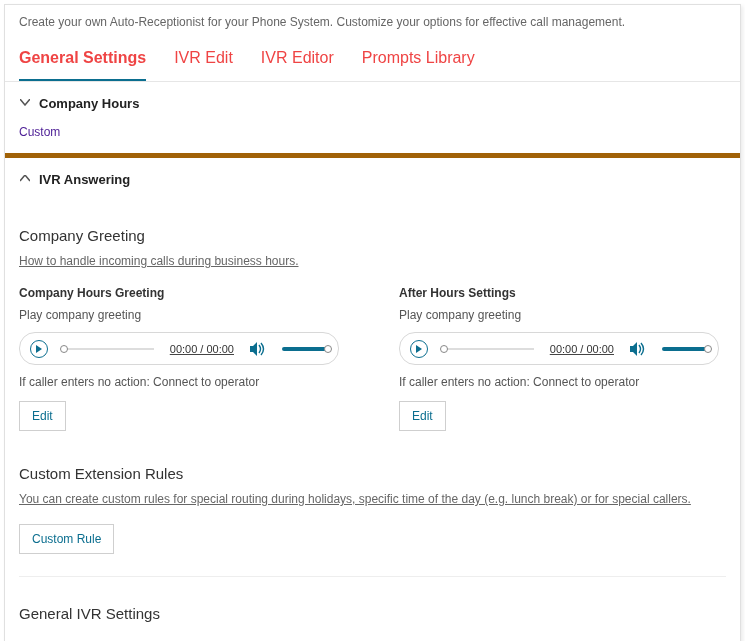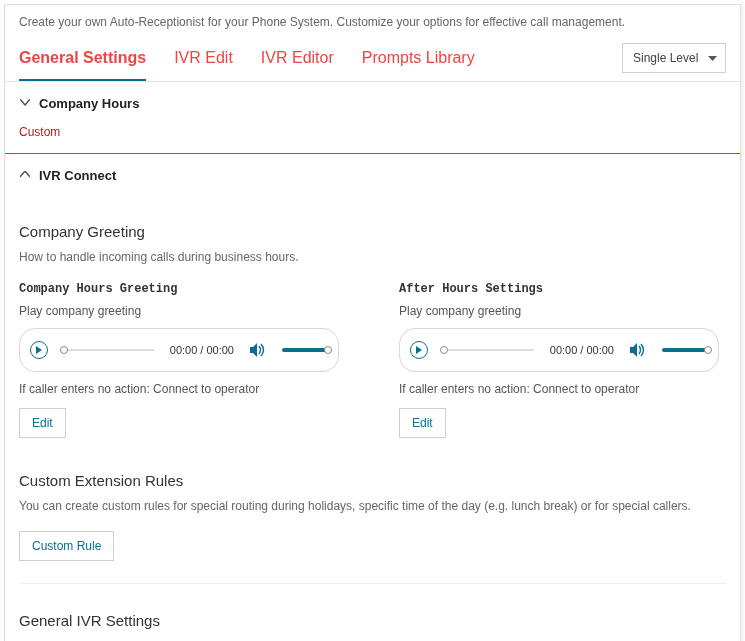--- a/index.html
+++ b/index.html
@@ -79,66 +79,67 @@
     width: 12px;
     height: 12px;
     display: inline-flex;
     align-items: center;
     justify-content: center;
     color: #555;
   }
   .company-hours-body {
     padding: 6px 14px 14px 14px;
     font-size: 12px;
-    color: #b91c1c;
-    border-bottom: 1px solid #a16207;
+    color: #4c1d95;
+    border-bottom: 5px solid #a16207;
   }
   .ivr-body {
     padding: 4px 14px 18px 14px;
   }
   .h2 {
     font-size: 15px;
     color: #333;
     margin: 28px 0 6px 0;
     font-weight: normal;
   }
   .sub {
     font-size: 12px;
     color: #666;
     margin: 10px 0 18px 0;
+    text-decoration: underline;
   }
   .greet-row {
     display: flex;
     gap: 60px;
   }
   .greet-col { width: 320px; }
   .greet-title {
     font-weight: bold;
     font-size: 12px;
     color: #333;
     margin-bottom: 8px;
-    font-family: Liberation Mono, monospace;
   }
   .greet-line {
     font-size: 12px;
     color: #555;
     margin-bottom: 10px;
   }
   .player {
     border: 1px solid #d8d8d8;
     border-radius: 16px;
-    height: 44px;
+    height: 33px;
     display: flex;
     align-items: center;
     padding: 0 10px;
     gap: 16px;
     font-size: 11px;
     color: #444;
     margin-bottom: 10px;
     width: 320px;
+    text-decoration: underline;
   }
   .play-btn {
     width: 18px; height: 18px;
     border: 1px solid #0b6e8f;
     border-radius: 50%;
     display: flex; align-items: center; justify-content: center;
     color: #0b6e8f;
     cursor: pointer;
     flex-shrink: 0;
   }
@@ -230,49 +231,41 @@
   <div class="intro">Create your own Auto-Receptionist for your Phone System. Customize your options for effective call management.</div>
 
   <div class="tabbar">
     <div class="tabs">
       <div class="tab active">General Settings</div>
       <div class="tab">IVR Edit</div>
       <div class="tab">IVR Editor</div>
       <div class="tab">Prompts Library</div>
     </div>
     <div class="tabbar-spacer"></div>
-    <div class="select-wrap">
-      <span>Single Level</span>
-      <span class="caret">
-        <svg width="9" height="6" viewBox="0 0 9 6">
-            <path d="M0 0 L4.5 5 L9 0 Z" fill="#555"></path>
-          </svg>
-      </span>
-    </div>
   </div>
 
   <div class="section-header">
     <span class="chev">
       <svg width="10" height="7" viewBox="0 0 10 7">
           <path d="M0 0 L5 6 L10 0" fill="none" stroke="#555" stroke-width="1.5"></path>
         </svg>
     </span>
     <span>Company Hours</span>
   </div>
   <div class="company-hours-body">
     <span>Custom</span>
   </div>
 
   <div class="section-header">
     <span class="chev">
       <svg width="10" height="7" viewBox="0 0 10 7">
           <path d="M0 6 L5 0 L10 6" fill="none" stroke="#555" stroke-width="1.5"></path>
         </svg>
     </span>
-    <span>IVR Connect</span>
+    <span>IVR Answering</span>
   </div>
 
   <div class="ivr-body">
 
     <div class="h2">Company Greeting</div>
     <div class="sub">How to handle incoming calls during business hours.</div>
 
     <div class="greet-row">
 
       <div class="greet-col">

